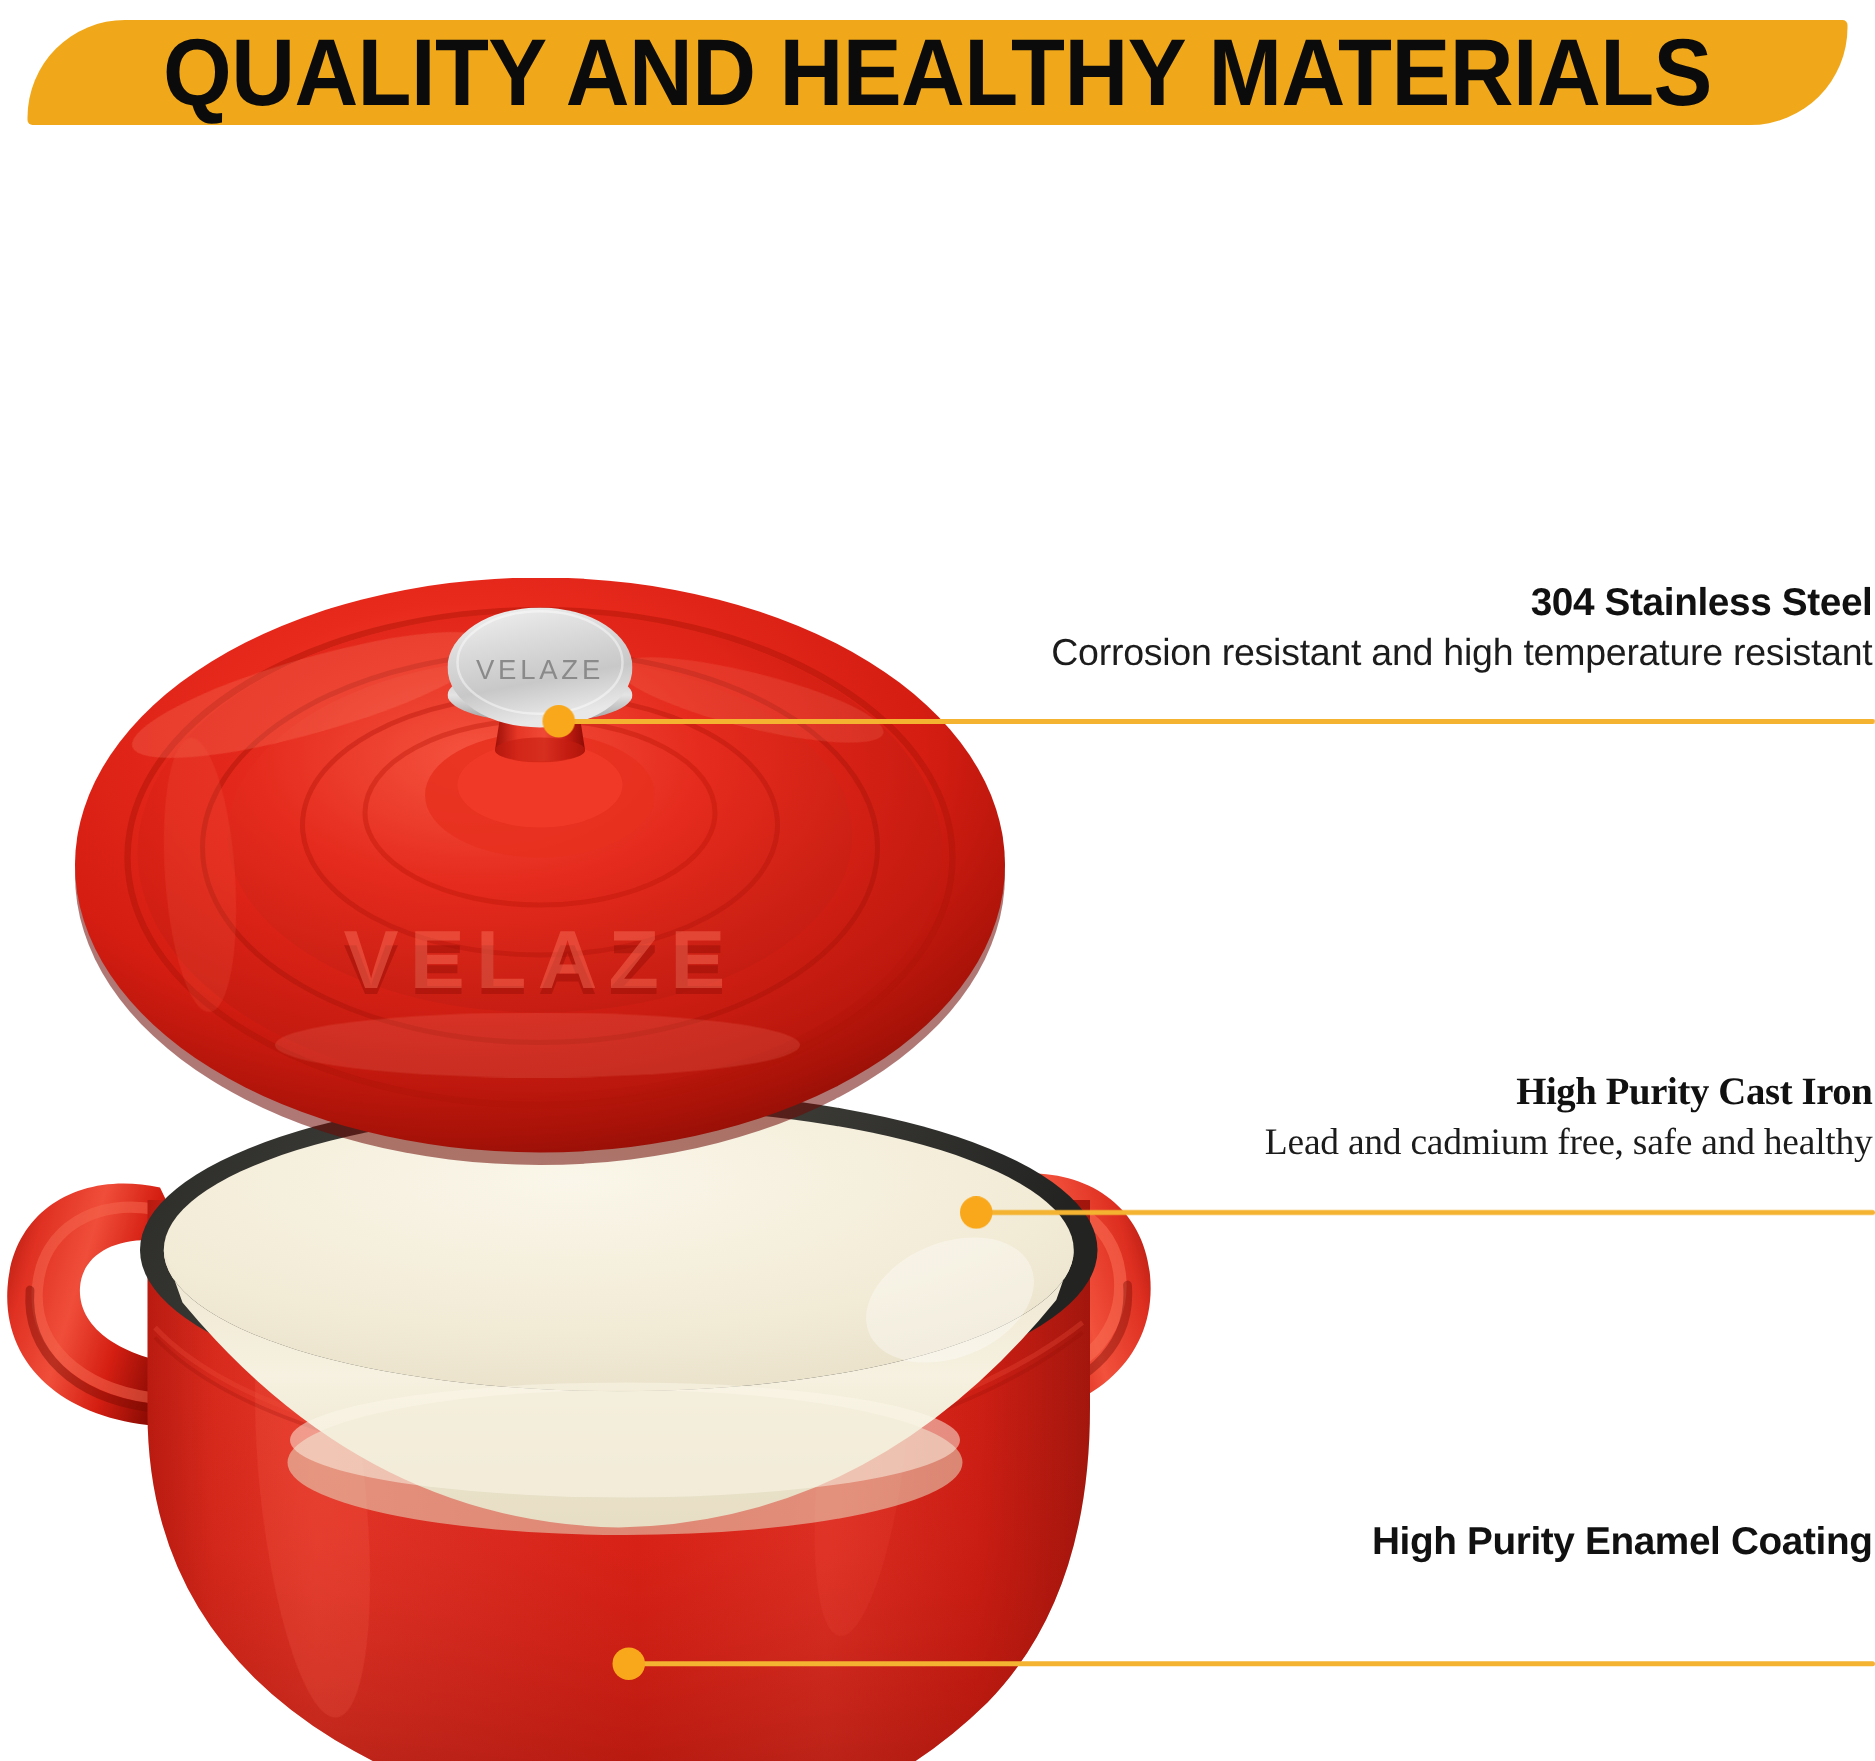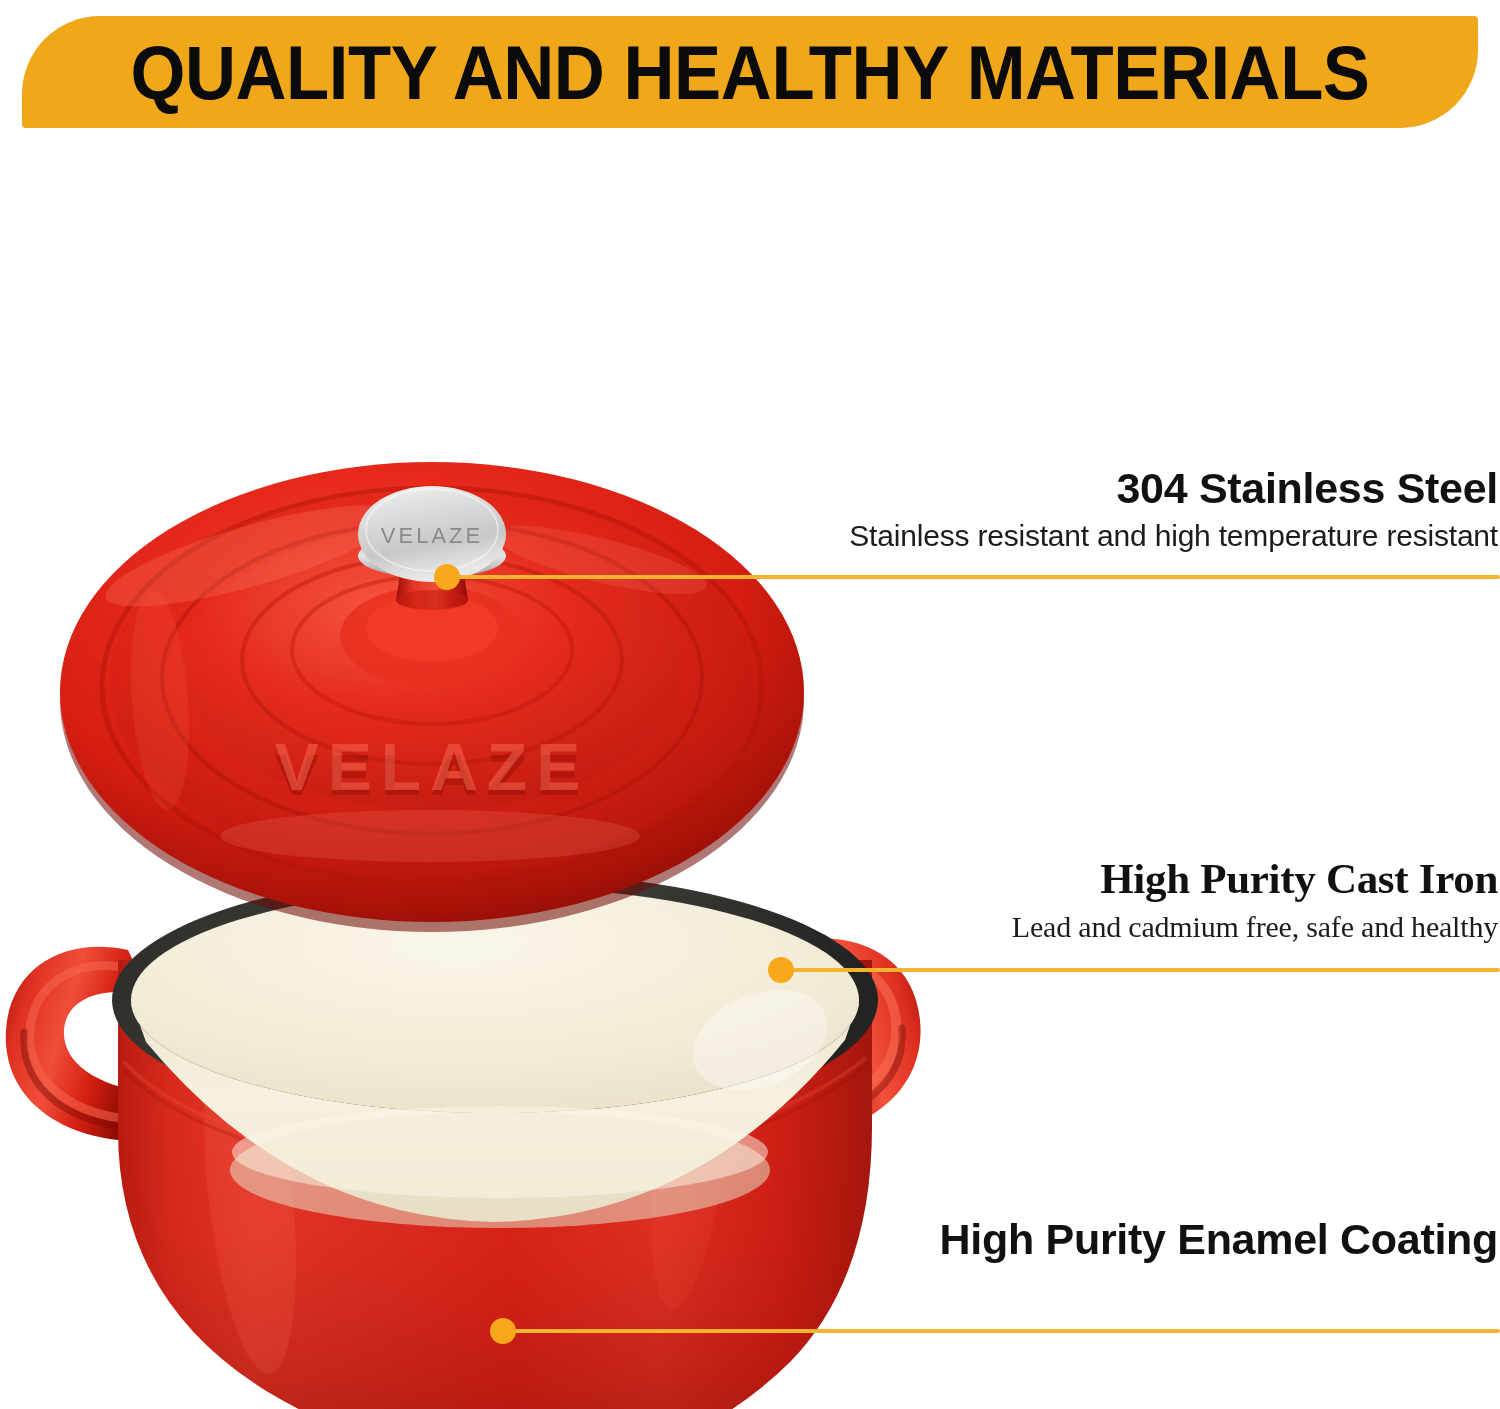--- a/index.html
+++ b/index.html
@@ -17,21 +17,21 @@
     background: #ffffff;
     overflow: hidden;
   }
 
   
   .banner {
     position: absolute;
     left: 22px;
     top: 16px;
     width: 1456px;
-    height: 112px;
+    height: 84px;
     background: #F0A81A;
     border-top-left-radius: 78px;
     border-bottom-right-radius: 78px;
     border-top-right-radius: 4px;
     border-bottom-left-radius: 4px;
   }
   .banner-title {
     position: absolute;
     left: 0;
     top: 0;
@@ -48,21 +48,21 @@
     white-space: nowrap;
   }
 
   
   .callout {
     position: absolute;
     text-align: right;
     white-space: nowrap;
   }
   .callout-title {
-    font-size: 43px;
+    font-size: 31px;
     font-weight: bold;
     color: #111111;
     line-height: 1.08;
     letter-spacing: -0.3px;
   }
   .callout-sub {
     font-size: 30px;
     font-weight: normal;
     color: #1c1c1c;
     line-height: 1.2;
@@ -312,21 +312,21 @@
   </svg>
 
   <div class="banner">
     <div class="banner-title">QUALITY AND HEALTHY MATERIALS</div>
   </div>
 
   <div class="leader-line" style="left:447px; top:575px; width:1053px;"></div>
   <div class="leader-dot" style="left:434px; top:564px;"></div>
   <div class="callout" style="right:2px; top:465px;">
     <div class="callout-title">304 Stainless Steel</div>
-    <div class="callout-sub">Stainless resistant and high temperature resistant</div>
+    <div class="callout-sub">Corrosion resistant and high temperature resistant</div>
   </div>
 
   <div class="leader-line" style="left:781px; top:968px; width:719px;"></div>
   <div class="leader-dot" style="left:768px; top:957px;"></div>
   <div class="callout" style="right:2px; top:856px;font-family:Liberation Serif, serif;">
     <div class="callout-title">High Purity Cast Iron</div>
     <div class="callout-sub">Lead and cadmium free, safe and healthy</div>
   </div>
 
   <div class="leader-line" style="left:503px; top:1329px; width:997px;"></div>

